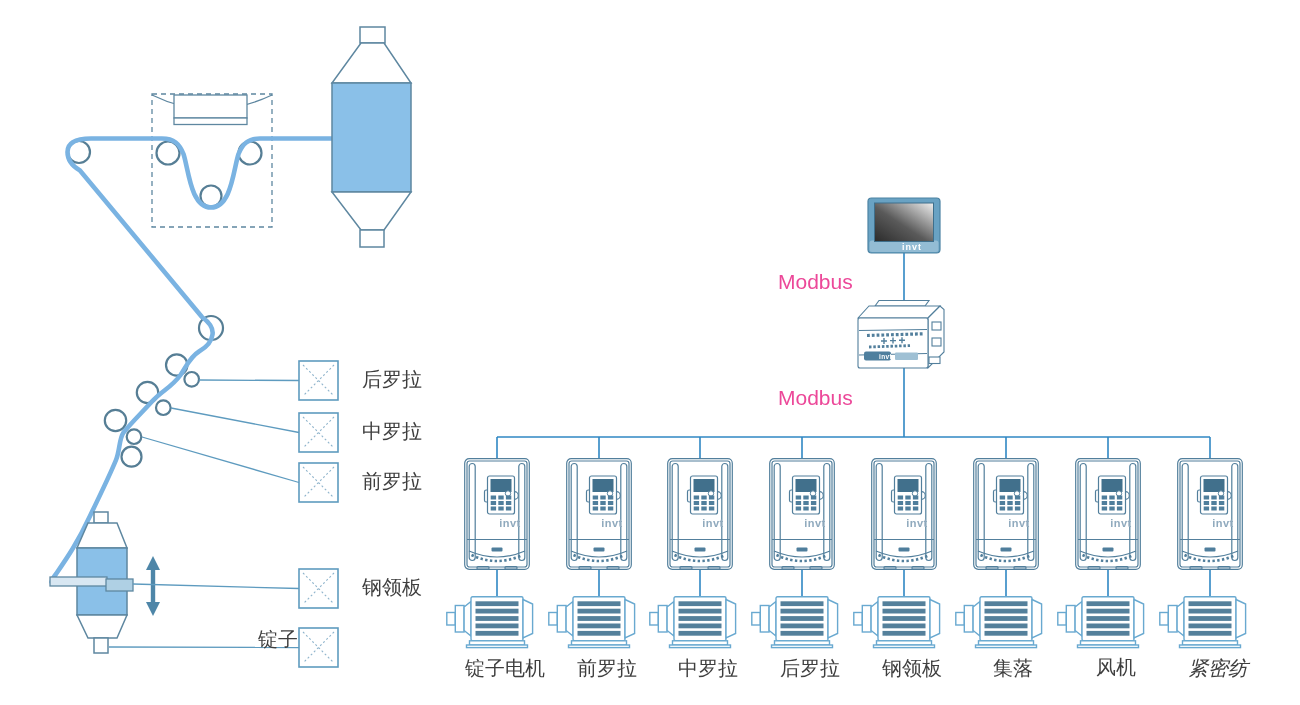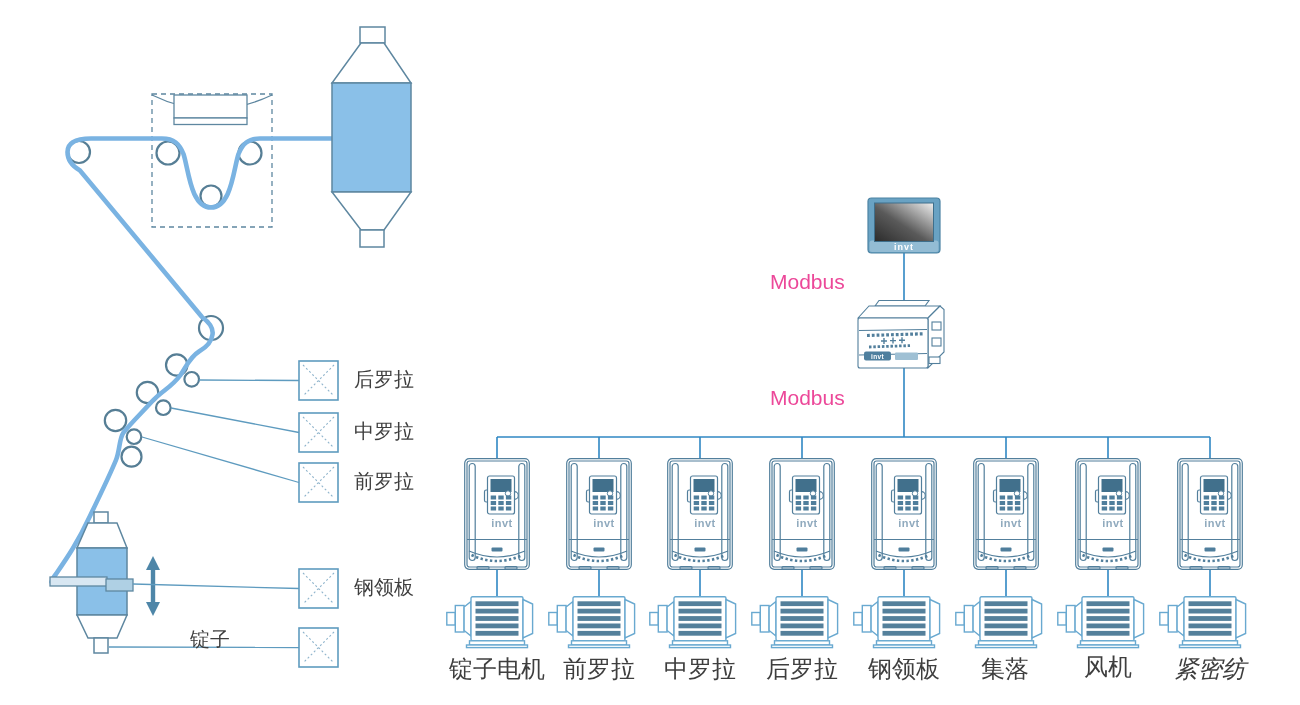--- a/index.html
+++ b/index.html
@@ -1,26 +1,26 @@
 <!DOCTYPE html>
 <html><head>
 <meta charset="utf-8">
 <style>
   html,body{margin:0;padding:0;background:#fff;}
   .canvas{position:relative;width:1300px;height:705px;background:#fff;overflow:hidden;
           font-family:"Liberation Sans","DejaVu Sans",sans-serif;}
   .canvas svg.art{position:absolute;left:0;top:0;}
-  .txt{position:absolute;white-space:nowrap;color:#3E3E3E;}
+  .txt{position:absolute;white-space:nowrap;color:#3E3E3E;padding-left:8px;}
   .zh{font-size:20px;line-height:23px;}
   .modbus{font-size:21px;line-height:24px;color:#ec4899;}
-  .channel-label{font-size:24px;line-height:23px;text-align:center;width:130px;}
+  .channel-label{font-size:20px;line-height:23px;text-align:center;width:130px;}
   .vfd-logo{font-size:11px;font-weight:bold;color:#90AABE;text-align:center;width:60px;letter-spacing:0.5px;}
   .hmi-logo{font-size:9px;font-weight:bold;color:#ffffff;text-align:center;width:72px;letter-spacing:1px;}
   .plc-logo{font-size:6.5px;font-weight:bold;color:#ffffff;text-align:center;width:27px;letter-spacing:0.3px;}
-  .right{}
+  .right{text-align:right;}
 </style>
 </head>
 <body>
 
 <div class="canvas">
 
 <svg class="art" width="1300" height="705" viewBox="0 0 1300 705">
   <defs>
     <linearGradient id="g-screen" x1="0" y1="1" x2="1" y2="0">
       <stop offset="0" stop-color="#2b2b2b"></stop>

